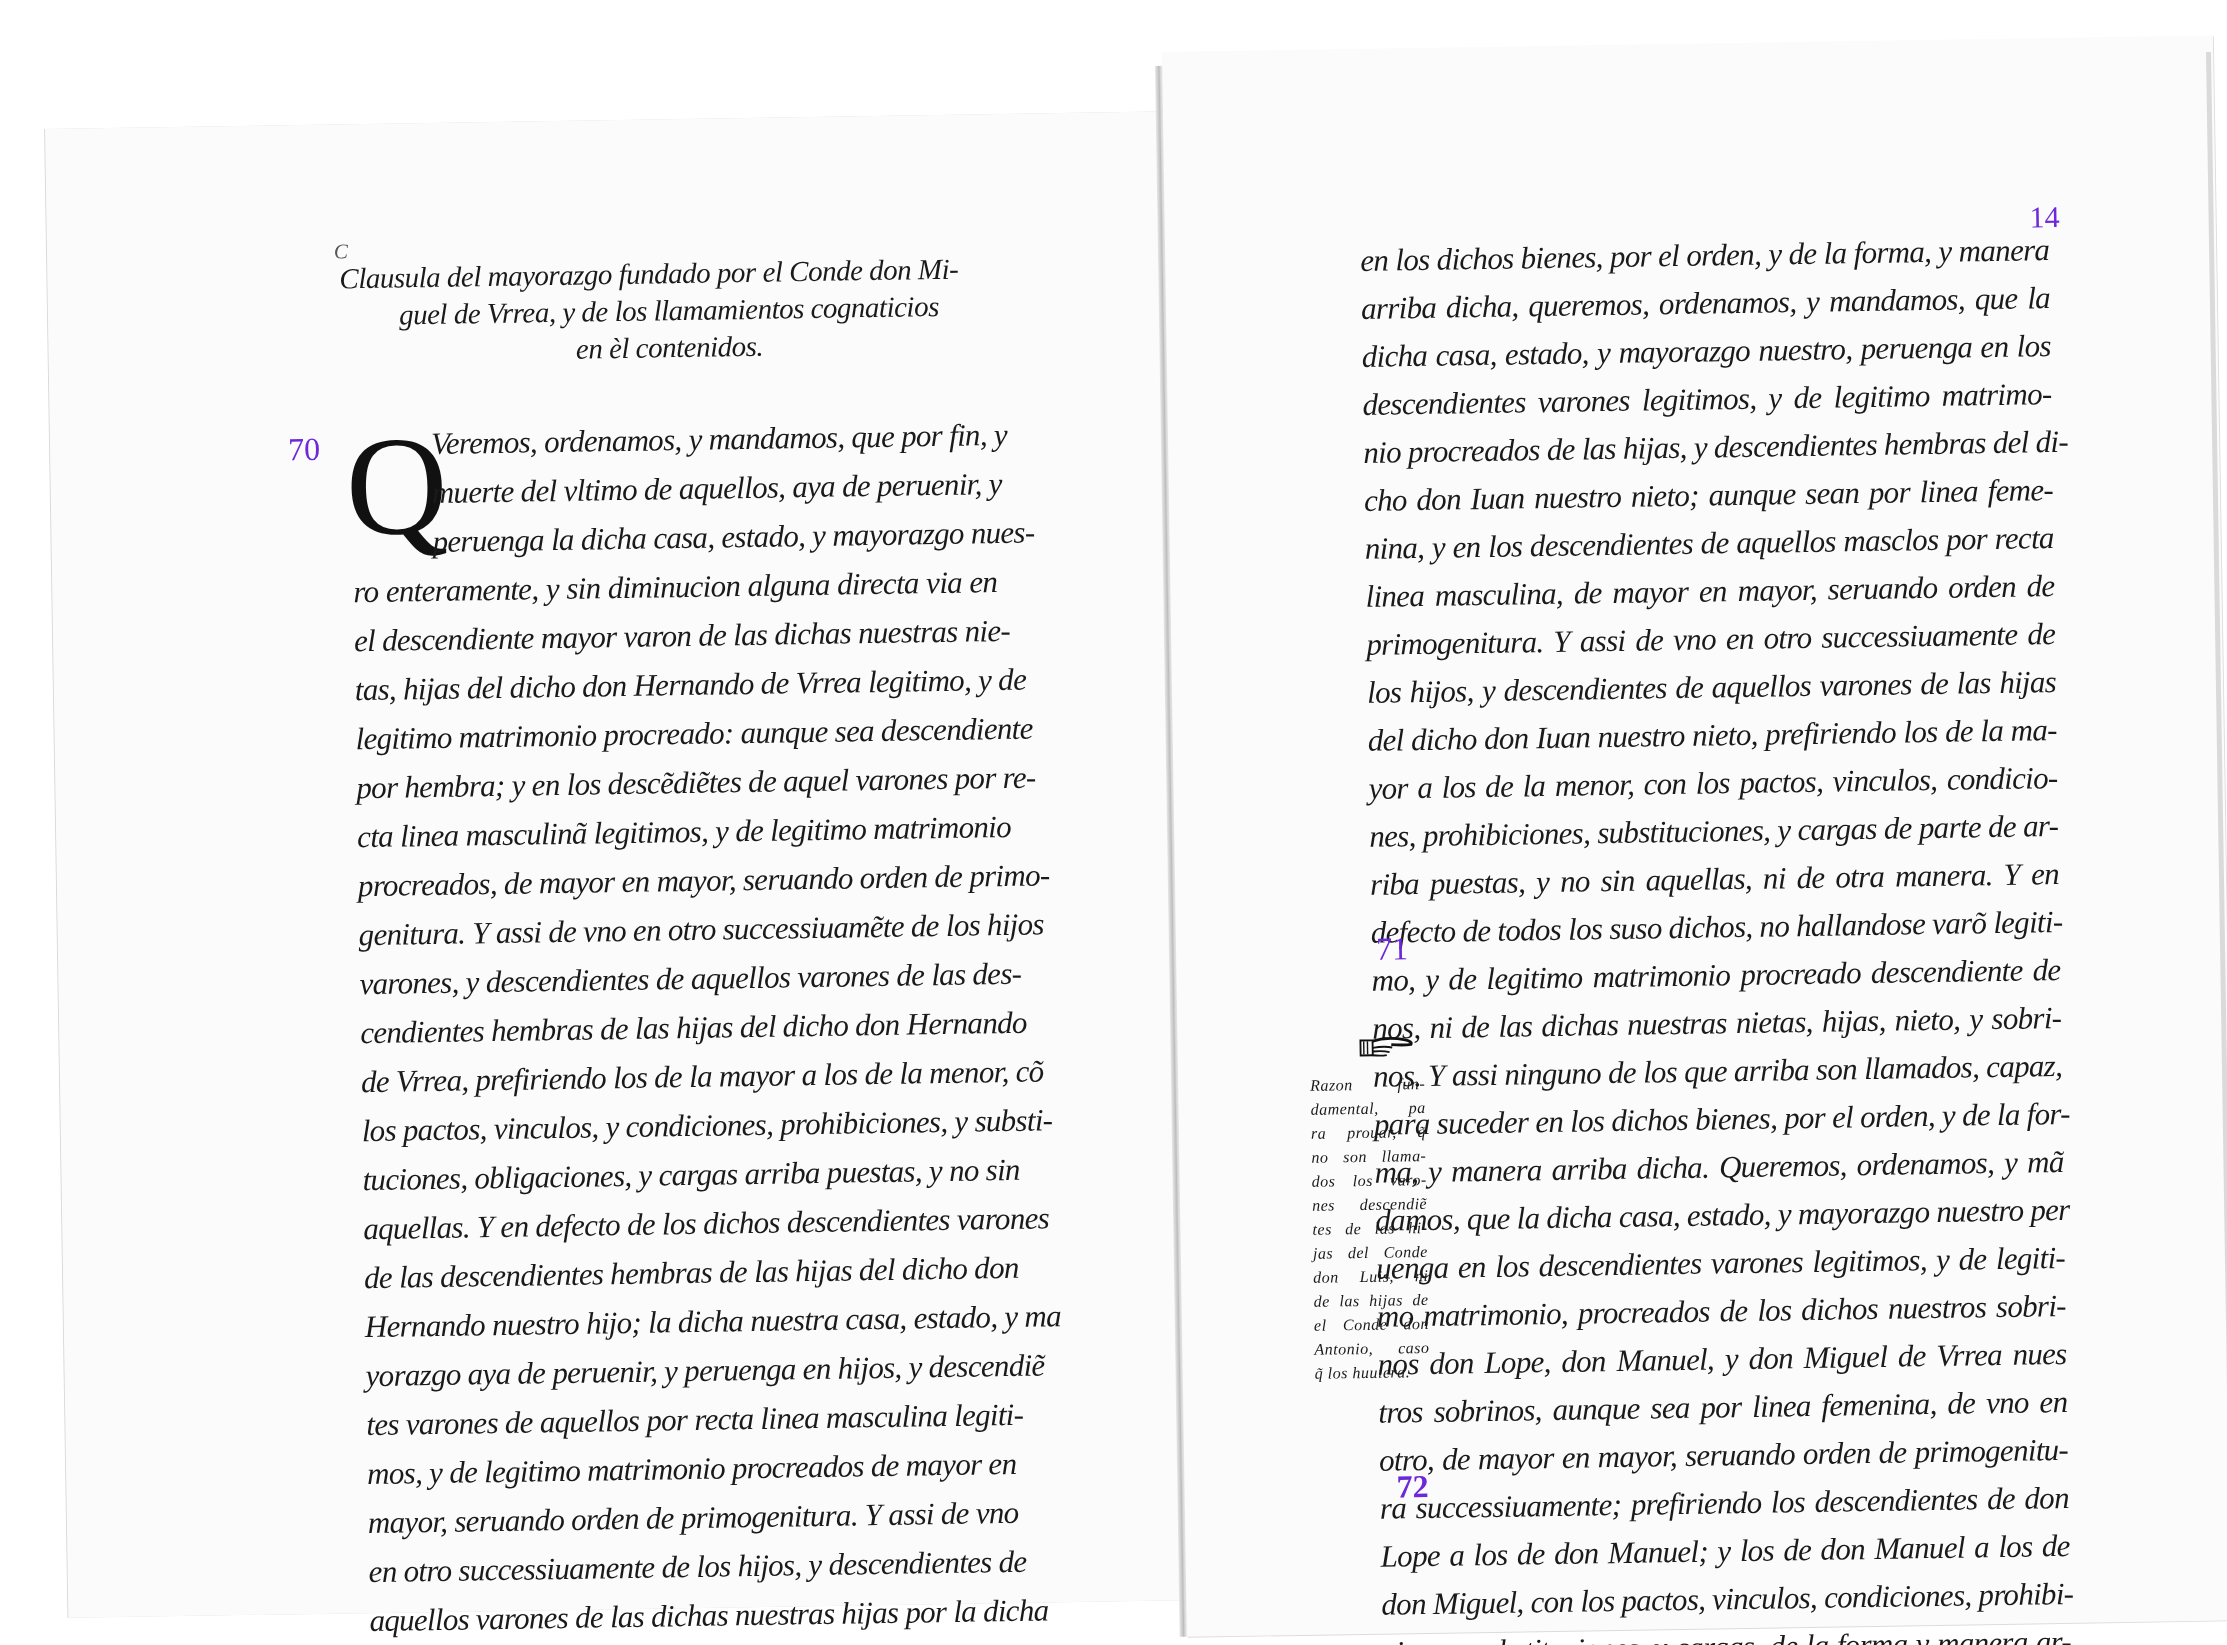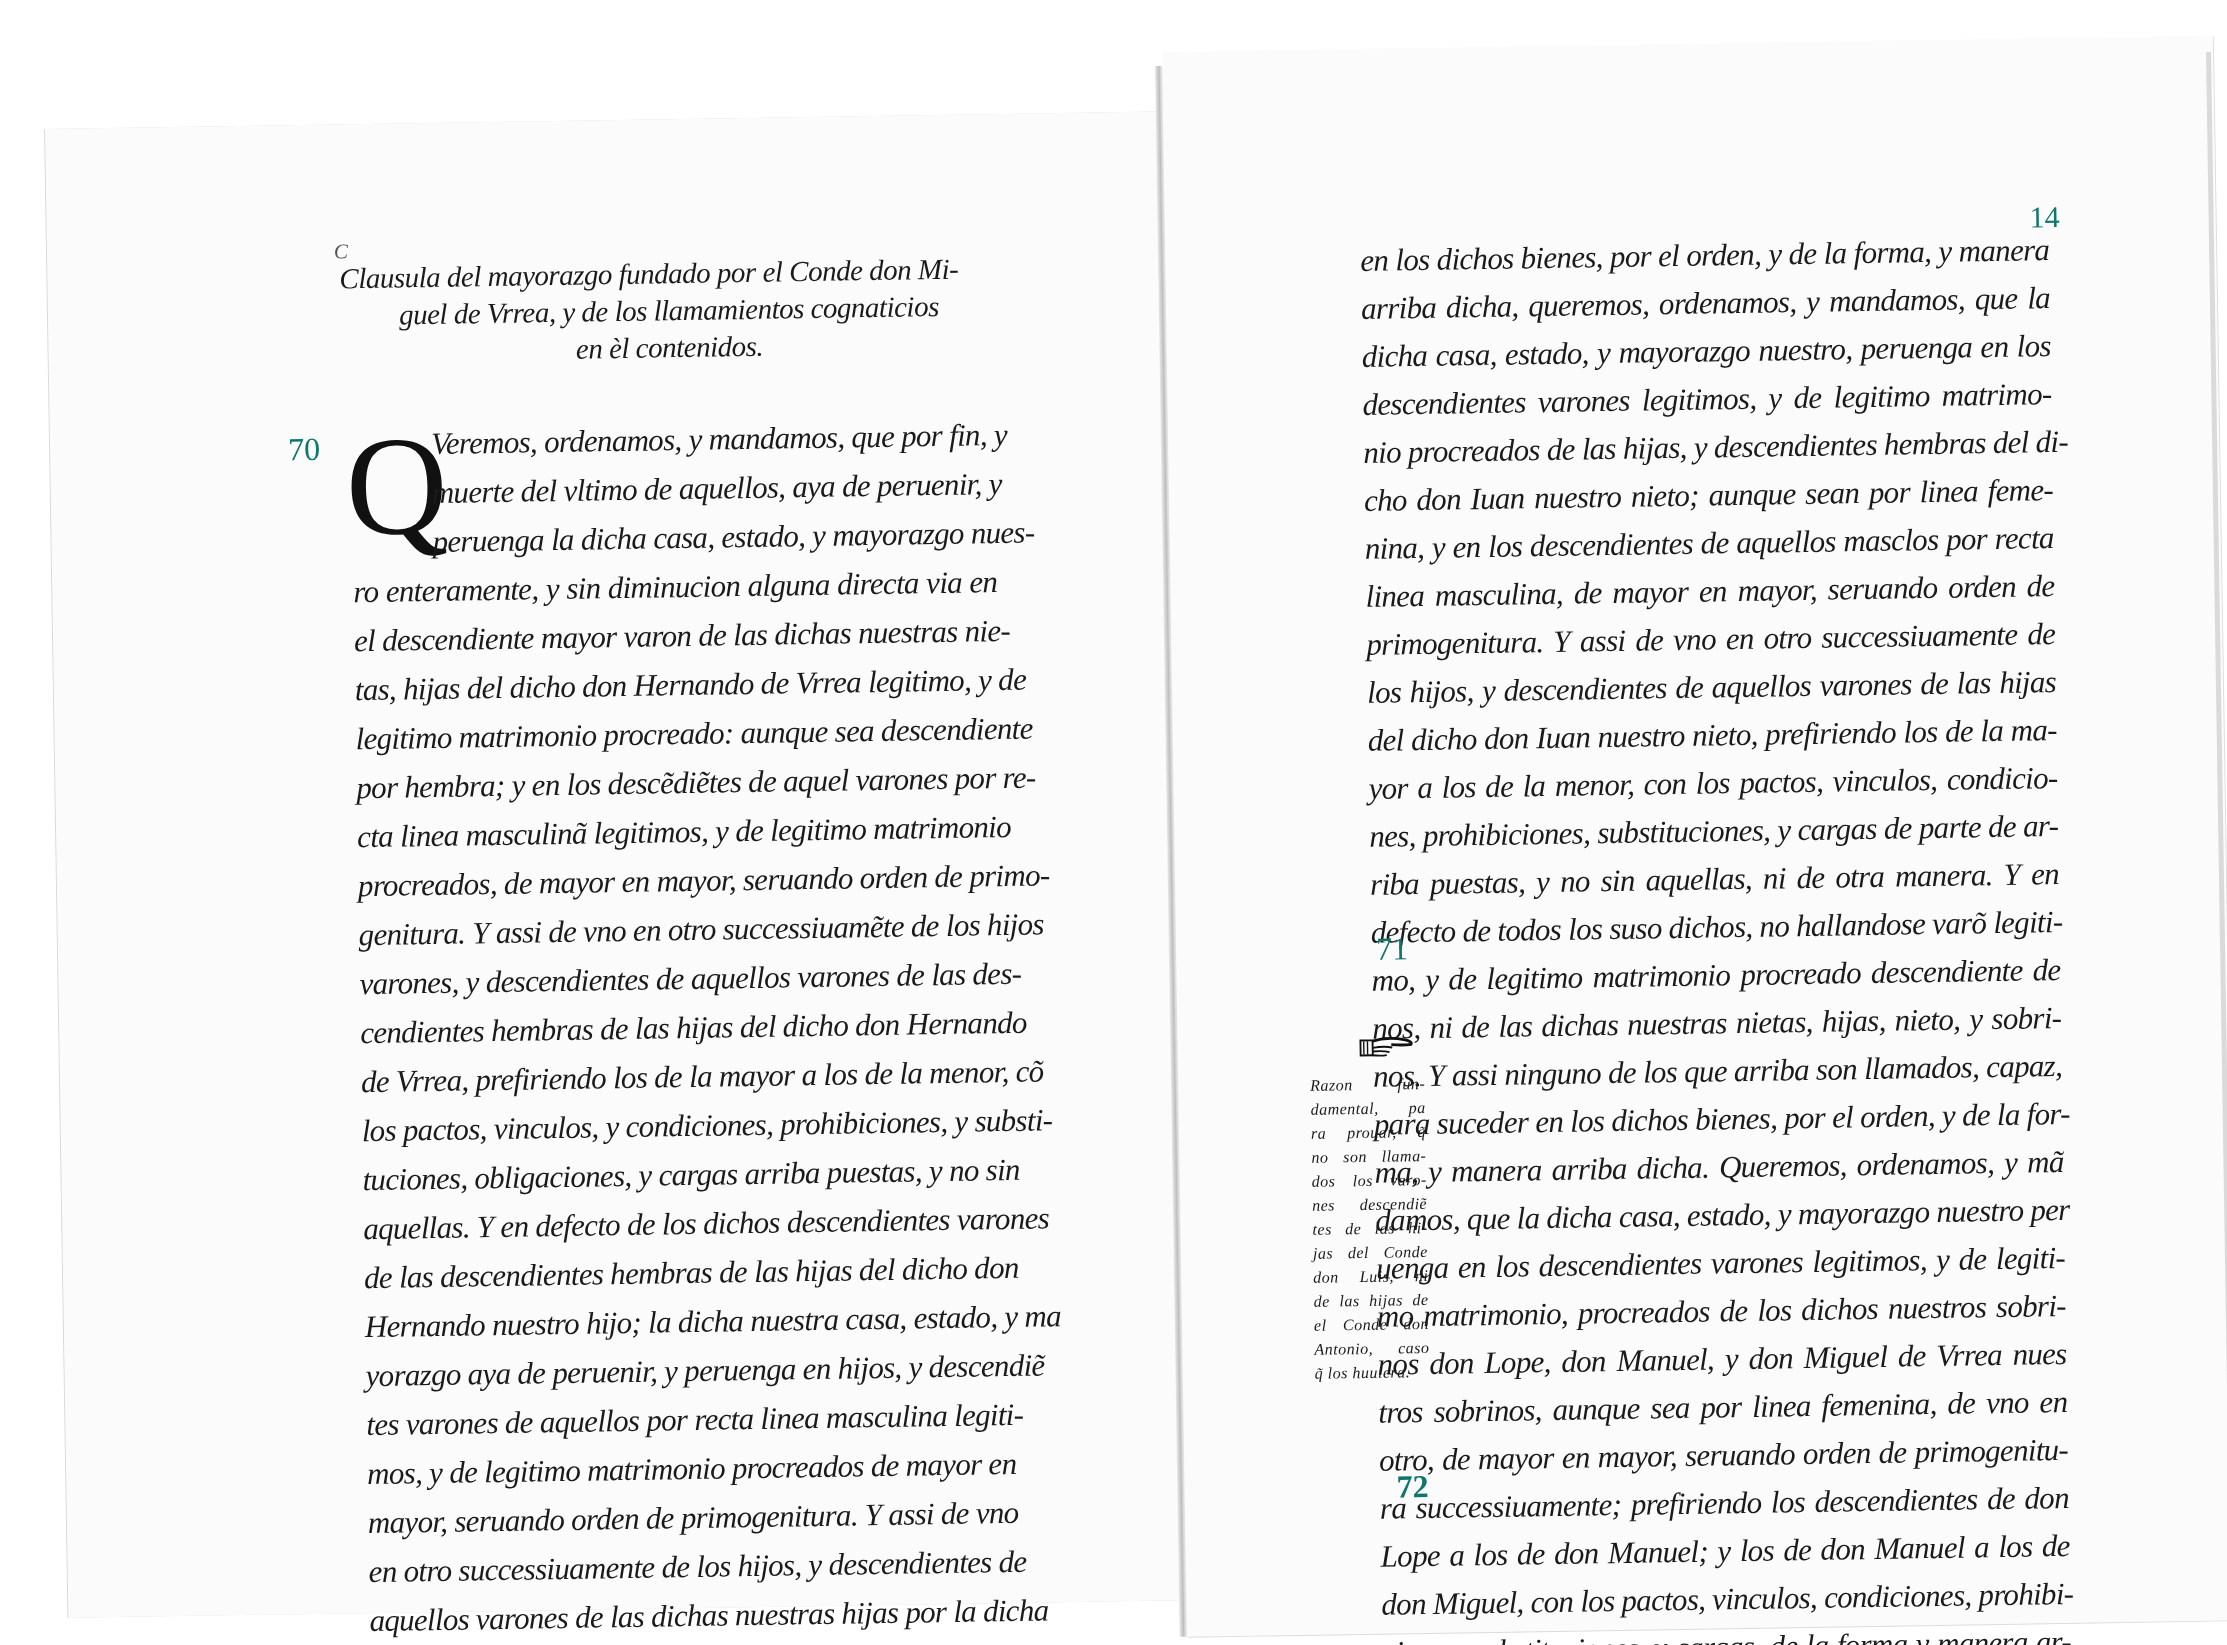--- a/index.html
+++ b/index.html
@@ -49,21 +49,21 @@
     text-align:justify; text-align-last:justify;
   }
   #left-body { left:301px; top:296px; width:644px; }
   #left-body .ln { height:49px; line-height:49px; }
   #left-body .ln.indent { padding-left:80px; box-sizing:border-box; }
   .drop-cap {
     position:absolute; left:295px; top:292px; font-size:141px; line-height:141px;
     font-family:"Liberation Serif", serif; color:#111;
   }
   .margin-num {
-    position:absolute; font-family:"Liberation Serif", serif; font-size:32px; color:#0f766e;
+    position:absolute; font-family:"Liberation Serif", serif; font-size:32px; color:#6d28d9;
   }
   #num-70 { left:238px; top:306px; }
 
   
   #page-number { left:865px; top:162px; font-size:30px; }
   #right-body { left:195px; top:188px; width:689px; }
   #right-body .ln { height:48px; line-height:48px; }
   #num-71 { left:200px; top:882px; }
   #num-72 { left:212px; top:1420px; font-weight:bold;text-align:right; }
   .hand-icon {

